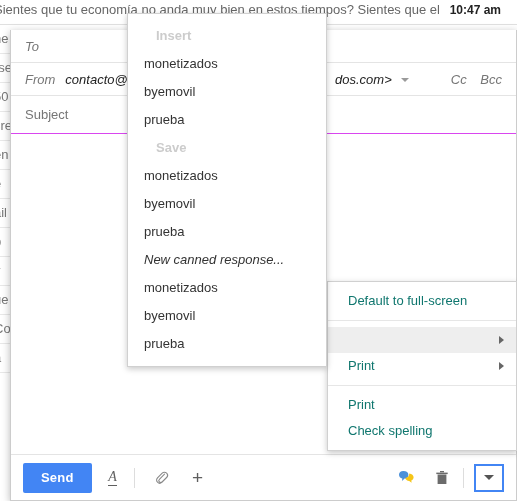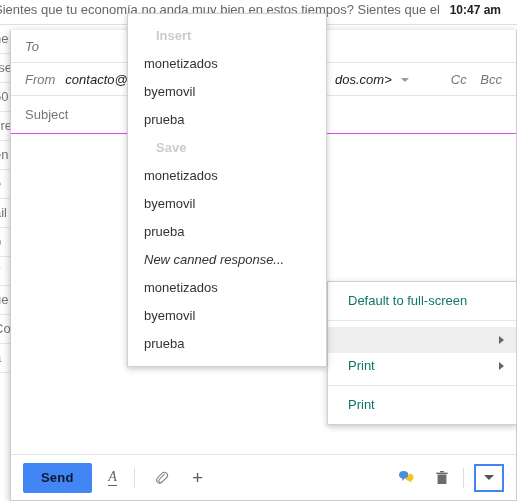--- a/index.html
+++ b/index.html
@@ -166,21 +166,21 @@
     height: 46px;
     background: #ffffff;
     border-top: 1px solid #e4e4e4;
     display: flex;
     align-items: center;
     padding: 0 12px;
     box-sizing: border-box;
   }
   .send-btn {
     background: #4285f4;
-    color: #0f172a;
+    color: #ffffff;
     font-weight: bold;
     font-size: 13px;
     padding: 0 18px;
     height: 30px;
     line-height: 30px;
     border-radius: 2px;
     cursor: pointer;
     letter-spacing: 0.2px;
   }
   .tb-icon {
@@ -376,20 +376,21 @@
   </div>
 </div>
 
 <div class="ctx-menu" id="ctx-menu">
     <div class="ctx-item"><span>Default to full-screen</span></div>
     <div class="ctx-sep"></div>
     <div class="ctx-item active"><span class="arrow-right"></span></div>
     <div class="ctx-item"><span>Print</span><span class="arrow-right"></span></div>
     <div class="ctx-sep"></div>
     <div class="ctx-item"><span>Print</span></div>
+    <div class="ctx-item"><span>Check spelling</span></div>
   </div>
 
 <div class="canned-menu" id="canned-menu">
     <div class="canned-group">Insert</div>
     <div class="canned-item">monetizados</div>
     <div class="canned-item">byemovil</div>
     <div class="canned-item">prueba</div>
     <div class="canned-group">Save</div>
     <div class="canned-item">monetizados</div>
     <div class="canned-item">byemovil</div>

